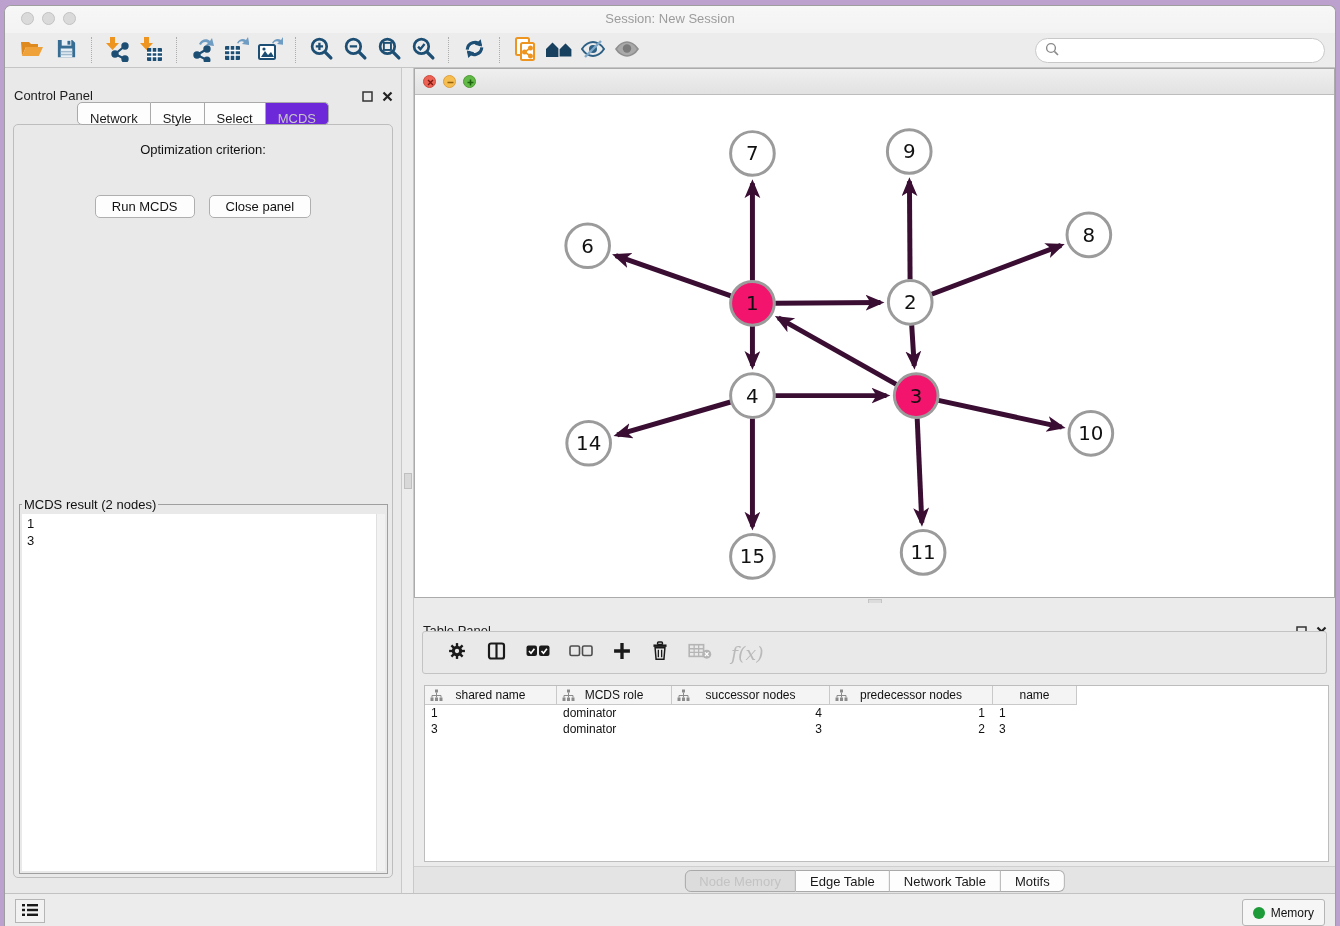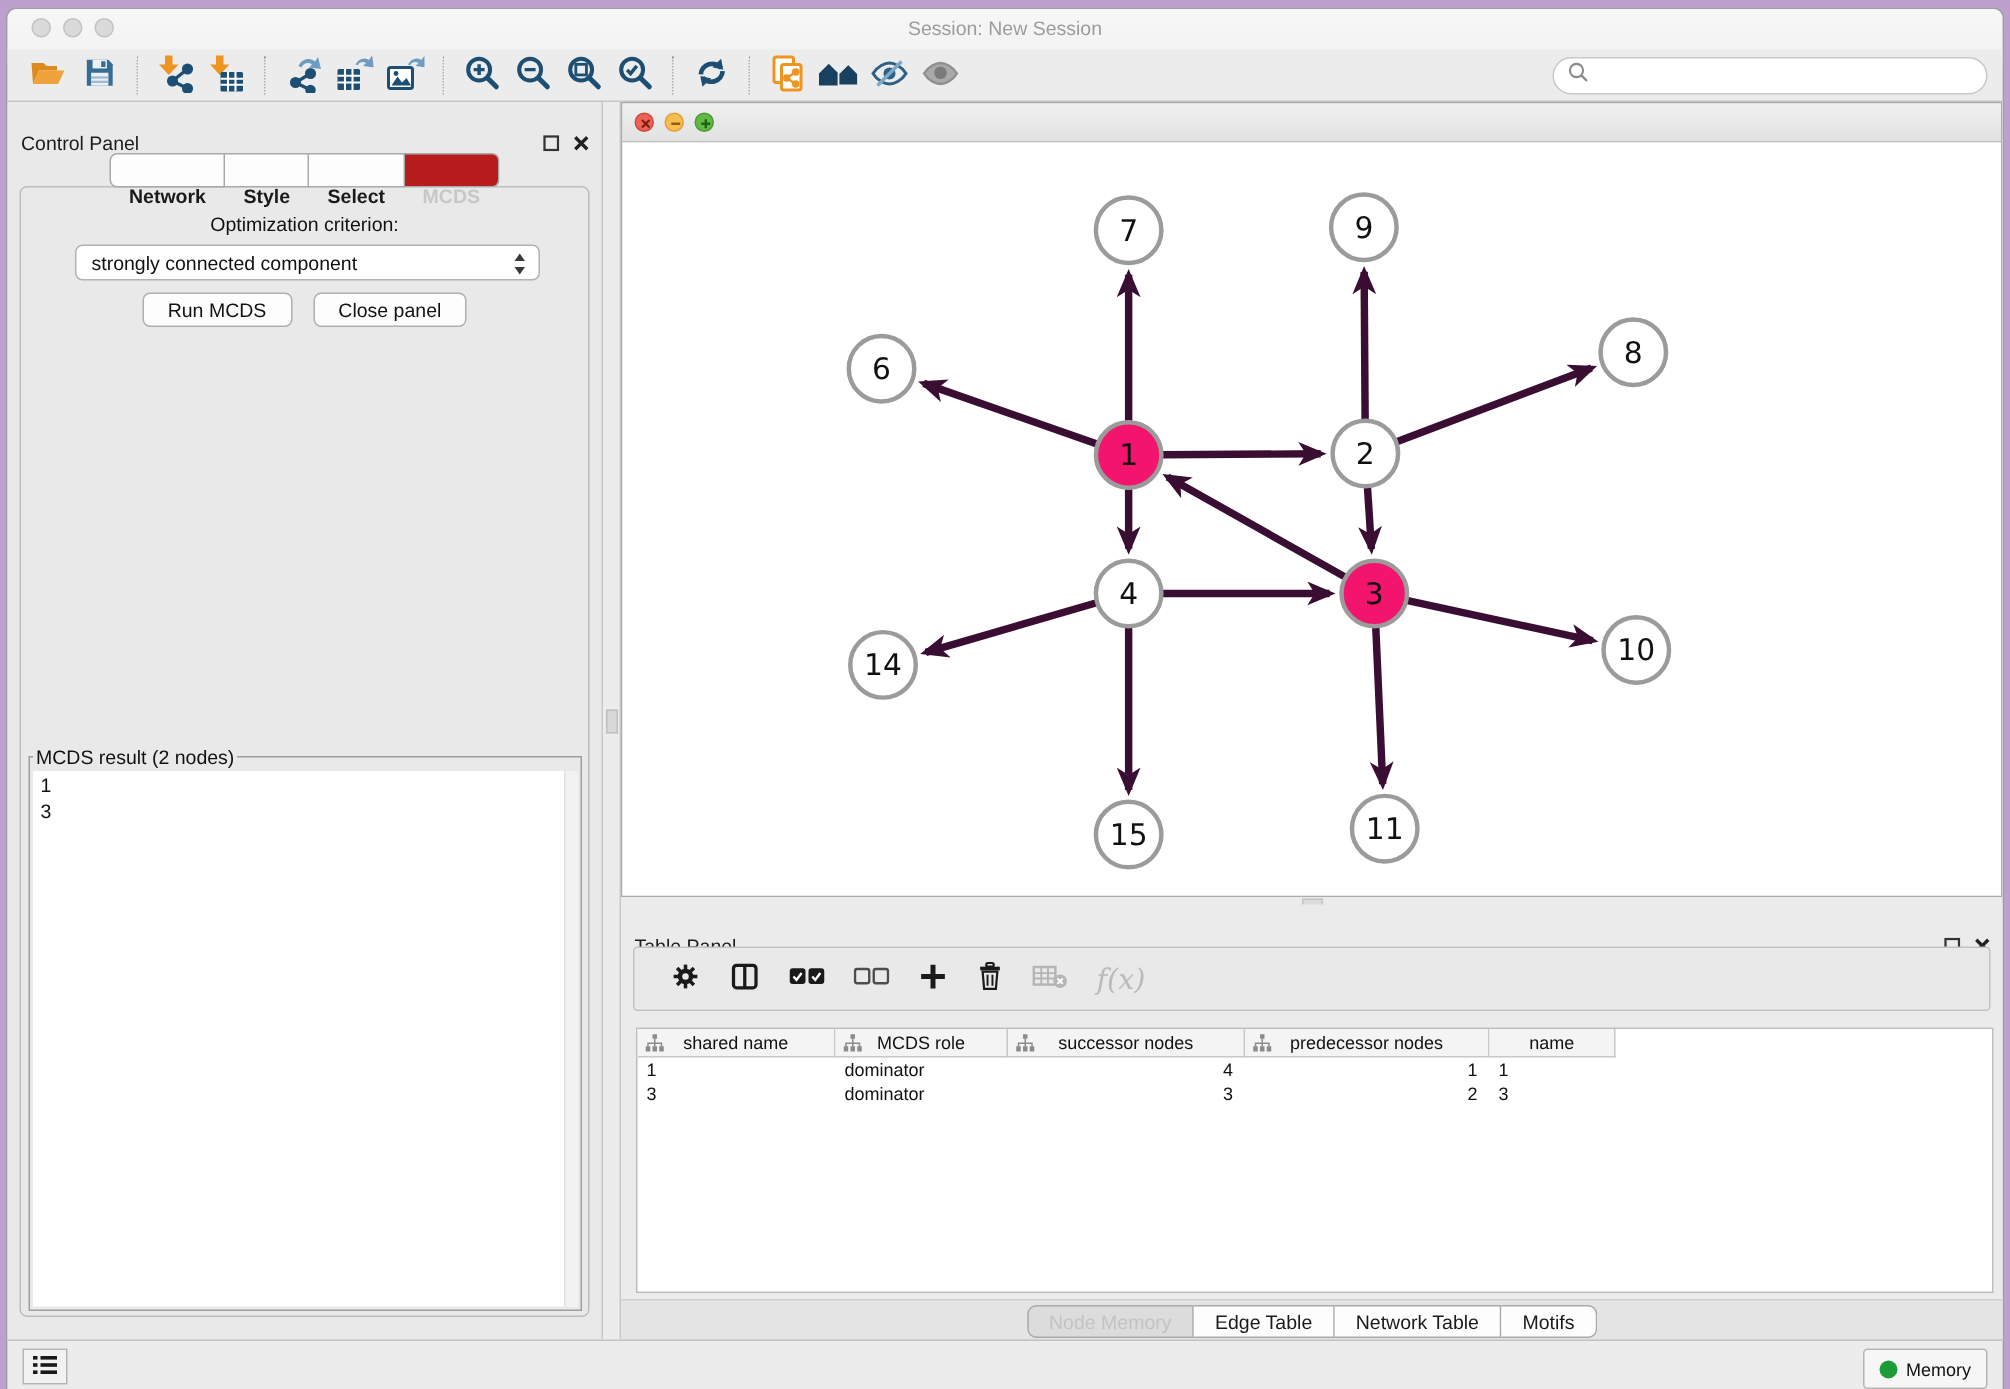--- a/index.html
+++ b/index.html
@@ -34,23 +34,23 @@
   .content { position:absolute; top:62px; left:0; right:0; bottom:33px; background:#EBEBEB; }
 
   
   .cpanel { position:absolute; left:0; top:0; bottom:0; width:396px; background:#E9E9E9; }
   .panel-head { position:absolute; top:12px; left:0; right:0; height:28px; }
   .panel-head .ph-title { position:absolute; left:9px; top:8px; font-size:13px; color:#1C1C1C; }
   .ph-icons { position:absolute; right:8px; top:8px; display:flex; gap:9px; }
   .cptabs { position:absolute; top:34px; left:50%; transform:translateX(-50%);
             display:flex; height:23px; z-index:2; }
   .cptab { font-size:13px; color:#1A1A1A; background:#FDFDFD; border:1px solid #A9A9A9;
-           border-left:none; padding:20px 12px 0; cursor:pointer;font-weight:bold; }
+           border-left:none; padding:8px 12px 0; cursor:pointer; }
   .cptab:first-child { border-left:1px solid #A9A9A9; border-radius:5px 0 0 5px; }
-  .cptab.disabled-active { background:#b91c1c; color:#C7C7C7; border-radius:0 5px 5px 0; }
+  .cptab.disabled-active { background:#6d28d9; color:#C7C7C7; border-radius:0 5px 5px 0; }
   .mcds-panel { position:absolute; left:8px; right:8px; top:56px; bottom:15px;
                 border:1px solid #BDBDBD; border-radius:5px; background:#E9E9E9; }
   .opt-label { position:absolute; top:17px; left:0; right:0; text-align:center; font-size:13px; color:#111; }
   .combo { position:absolute; top:38px; left:36px; width:310px; height:24px; background:#FFF;
            border:1px solid #B2B2B2; border-radius:5px; font-size:13px; color:#111;
            display:flex; align-items:center; padding-left:10px; cursor:pointer; }
   .combo .arrows { position:absolute; right:8px; top:4px; }
   .btn-row { position:absolute; top:70px; left:0; right:0; display:flex; justify-content:center; gap:14px; }
   .pbtn { height:23px; background:#FDFDFD; border:1px solid #AFAFAF; border-radius:5px;
           font-size:13px; color:#111; padding:0 16px; cursor:pointer; }
@@ -299,27 +299,20 @@
       </div>
       <div class="cptabs">
         <span class="cptab">Network</span>
         <span class="cptab">Style</span>
         <span class="cptab">Select</span>
         <span class="cptab disabled-active">MCDS</span>
       </div>
 
       <div class="mcds-panel">
         <div class="opt-label">Optimization criterion:</div>
-        <div class="combo">
-          <span>strongly connected component</span>
-          <span class="arrows"><svg width="9" height="16" viewBox="0 0 9 16">
-                <path d="M4.5 1 8 6H1z" fill="#3A3A3A"></path>
-                <path d="M4.5 15 1 10h7z" fill="#3A3A3A"></path>
-              </svg></span>
-        </div>
         <div class="btn-row">
           <button class="pbtn">Run MCDS</button>
           <button class="pbtn">Close panel</button>
         </div>
         <fieldset class="resultbox">
           <legend>MCDS result (2 nodes)</legend>
           <div style="position:relative; width:100%; height:100%;">
             <div class="result-inner" id="result-lines">1
 3</div>
             <div class="result-scroll"></div>

